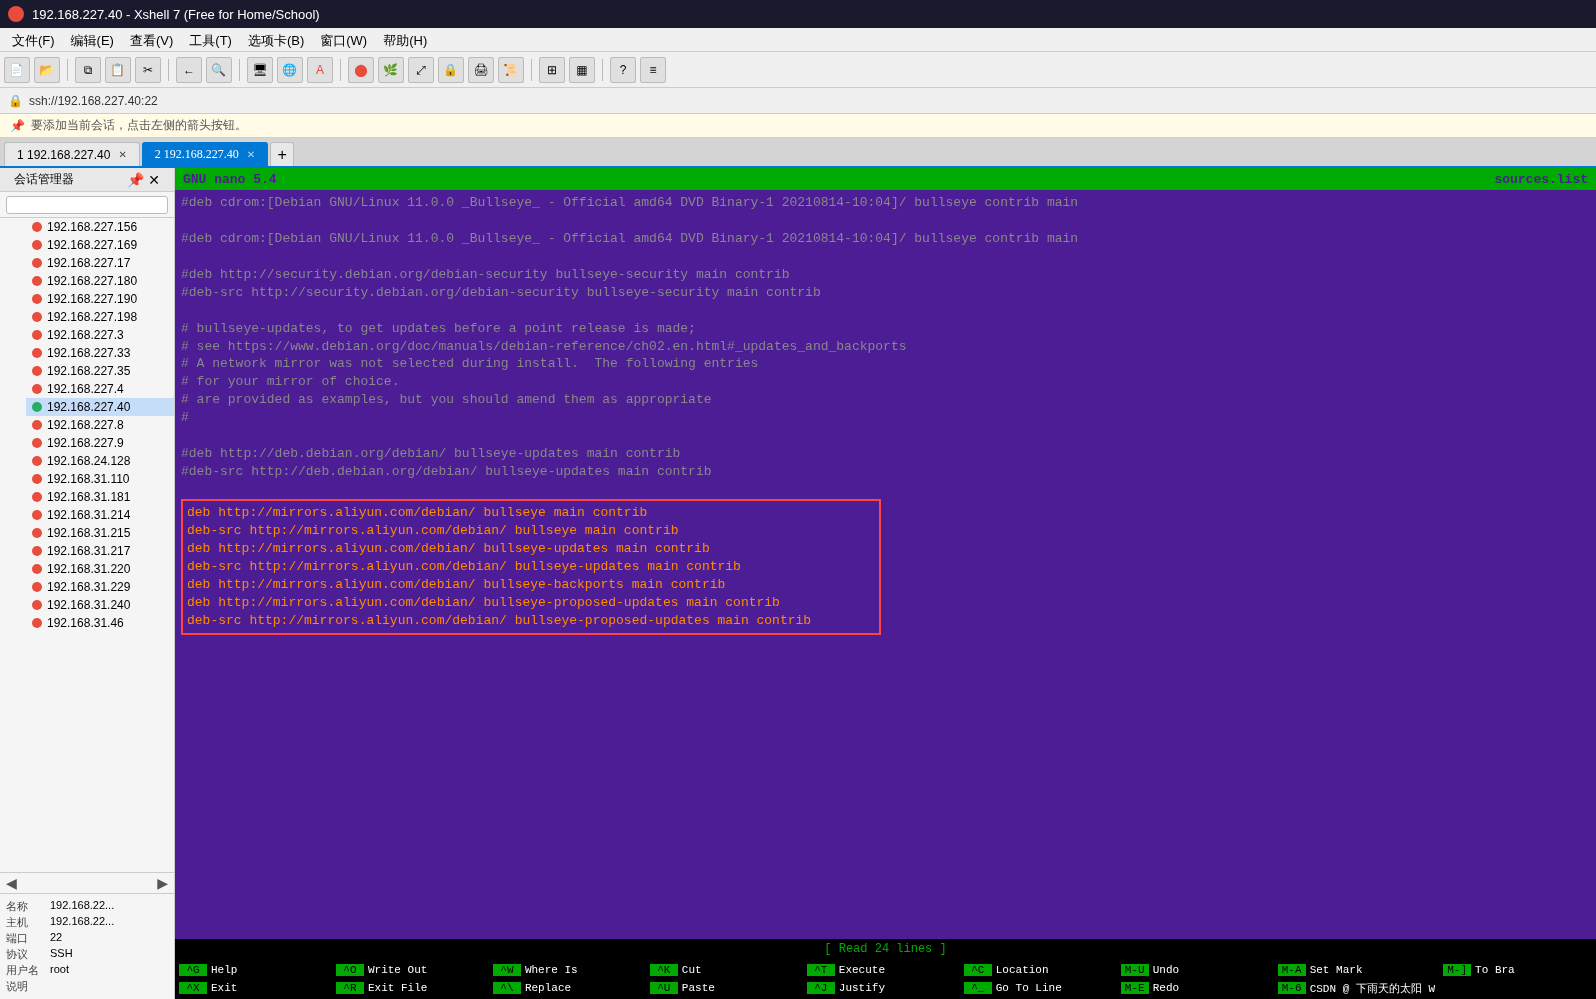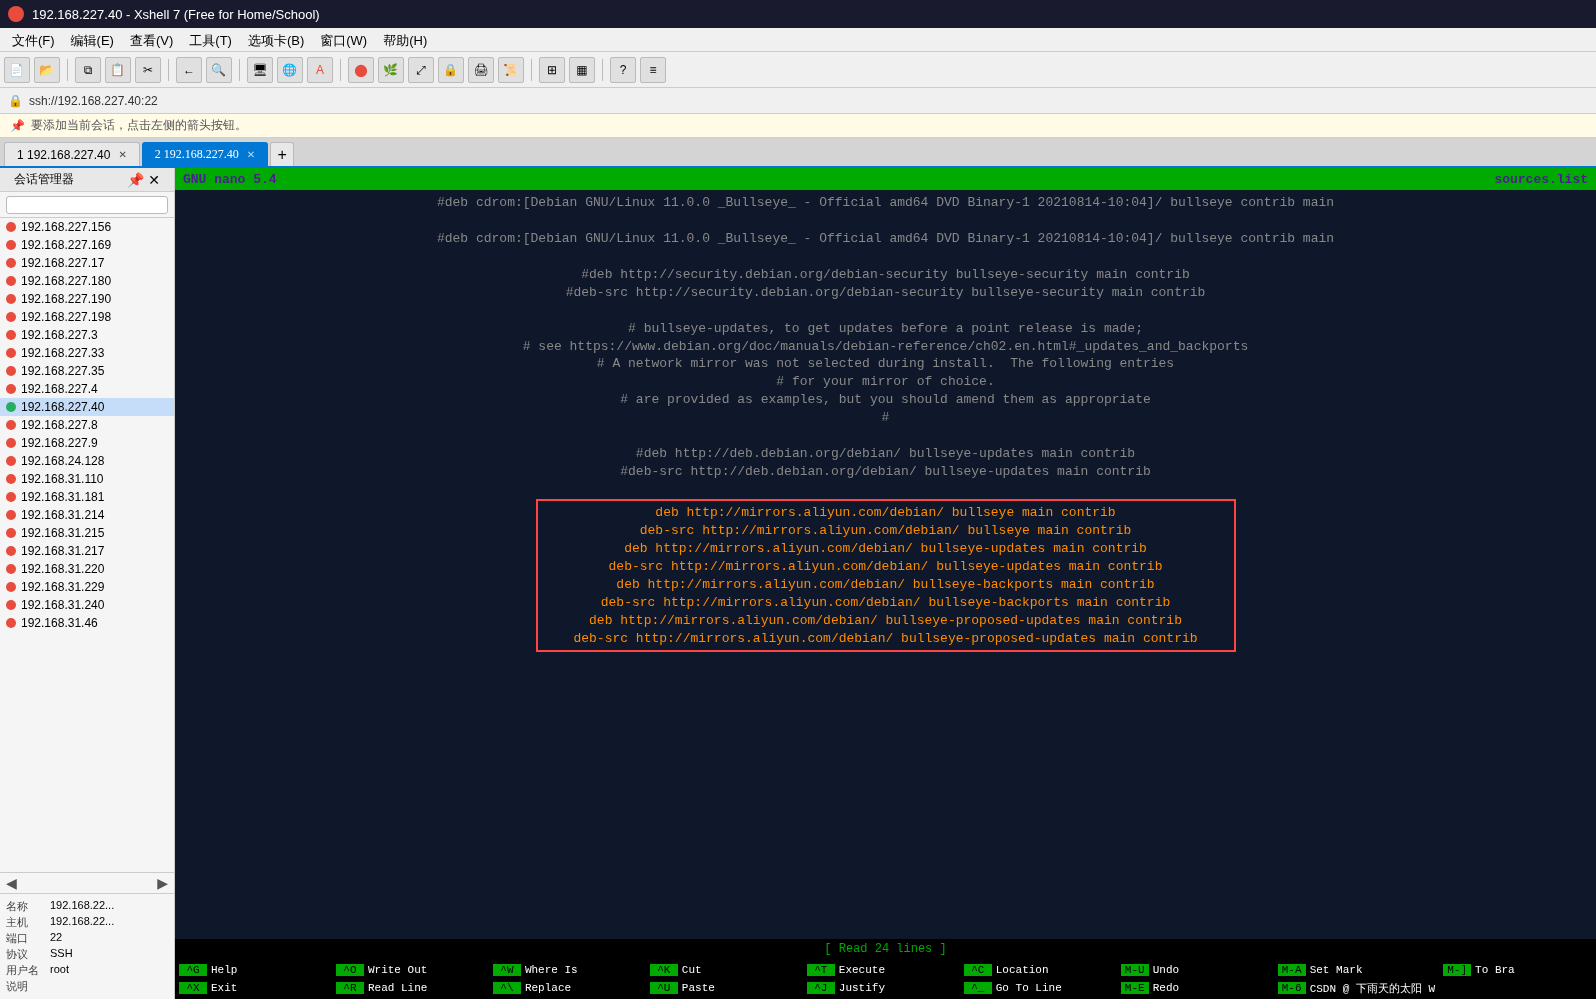--- a/index.html
+++ b/index.html
@@ -155,20 +155,21 @@
       border: 1px solid #bbb;
       border-radius: 3px;
       padding: 2px 4px;
       font-size: 11px;
       background: white;
     }
     #sidebar-list {
       flex: 1;
       overflow-y: auto;
       font-size: 12px;
+      padding-left: 26px;
     }
     .sidebar-item {
       display: flex;
       align-items: center;
       padding: 2px 6px;
       cursor: pointer;
       white-space: nowrap;
     }
     .sidebar-item.active { background: #c5ddf8; }
     .sidebar-item .dot {
@@ -212,22 +213,21 @@
       display: flex;
       justify-content: space-between;
       height: 22px;
       align-items: center;
     }
     #terminal-content {
       flex: 1;
       padding: 4px 6px;
       overflow: hidden;
       line-height: 1.4;
-      background: #0f172a;
-      text-align: center;
+      background: #4c1d95;
     }
     .t-line { white-space: pre; font-size: 13px; line-height: 1.38; }
     .t-comment { color: #888; }
     .t-orange { color: #ff8c00; }
 
     
     #nano-status {
       background: #000;
       color: #00aa00;
       font-family: 'Courier New', monospace;
@@ -520,21 +520,20 @@
         <div class="t-line t-comment">#deb http://deb.debian.org/debian/ bullseye-updates main contrib</div>
         <div class="t-line t-comment">#deb-src http://deb.debian.org/debian/ bullseye-updates main contrib</div>
         <div class="t-line">&nbsp;</div>
         
         <div style="border: 2px solid #ff4444; padding: 3px 4px; margin: 0; display: inline-block; min-width: 700px;">
           <div class="t-line t-orange">deb http://mirrors.aliyun.com/debian/ bullseye main contrib</div>
           <div class="t-line t-orange">deb-src http://mirrors.aliyun.com/debian/ bullseye main contrib</div>
           <div class="t-line t-orange">deb http://mirrors.aliyun.com/debian/ bullseye-updates main contrib</div>
           <div class="t-line t-orange">deb-src http://mirrors.aliyun.com/debian/ bullseye-updates main contrib</div>
           <div class="t-line t-orange">deb http://mirrors.aliyun.com/debian/ bullseye-backports main contrib</div>
-          <div class="t-line t-orange">deb-src http://mirrors.aliyun.com/debian/ bullseye-backports main contrib</div>
           <div class="t-line t-orange">deb http://mirrors.aliyun.com/debian/ bullseye-proposed-updates main contrib</div>
           <div class="t-line t-orange">deb-src http://mirrors.aliyun.com/debian/ bullseye-proposed-updates main contrib</div>
         </div>
       </div>
 
       <div id="nano-status">
         <span>[ Read 24 lines ]</span>
       </div>
 
       <div id="nano-shortcuts">
@@ -548,21 +547,21 @@
             <span class="shortcut-label">Exit</span>
           </div>
         </div>
         <div class="shortcut-col">
           <div class="shortcut-row">
             <span class="shortcut-key">^O</span>
             <span class="shortcut-label">Write Out</span>
           </div>
           <div class="shortcut-row">
             <span class="shortcut-key">^R</span>
-            <span class="shortcut-label">Read Line</span>
+            <span class="shortcut-label">Exit File</span>
           </div>
         </div>
         <div class="shortcut-col">
           <div class="shortcut-row">
             <span class="shortcut-key">^W</span>
             <span class="shortcut-label">Where Is</span>
           </div>
           <div class="shortcut-row">
             <span class="shortcut-key">^\</span>
             <span class="shortcut-label">Replace</span>

